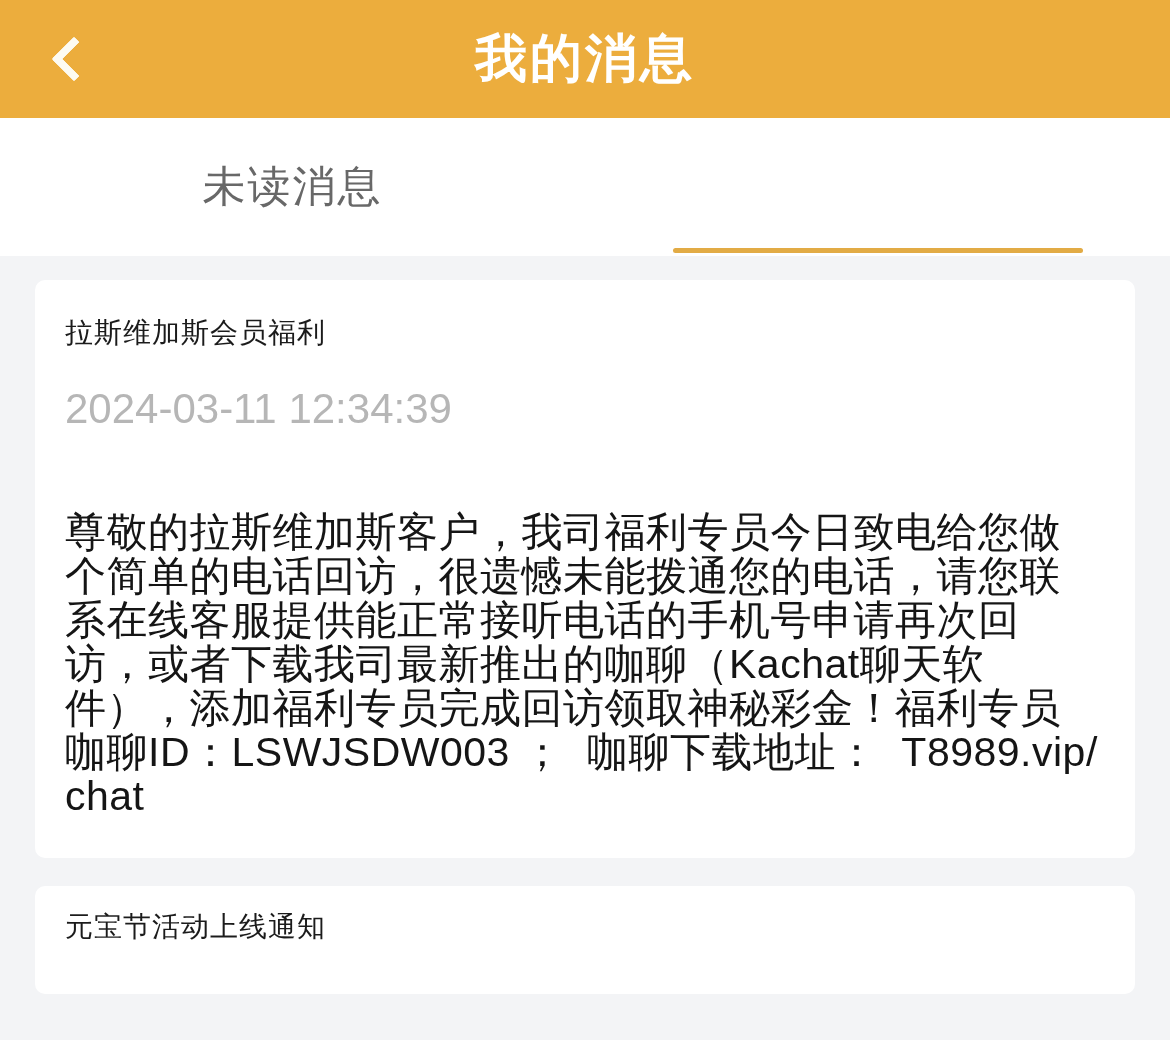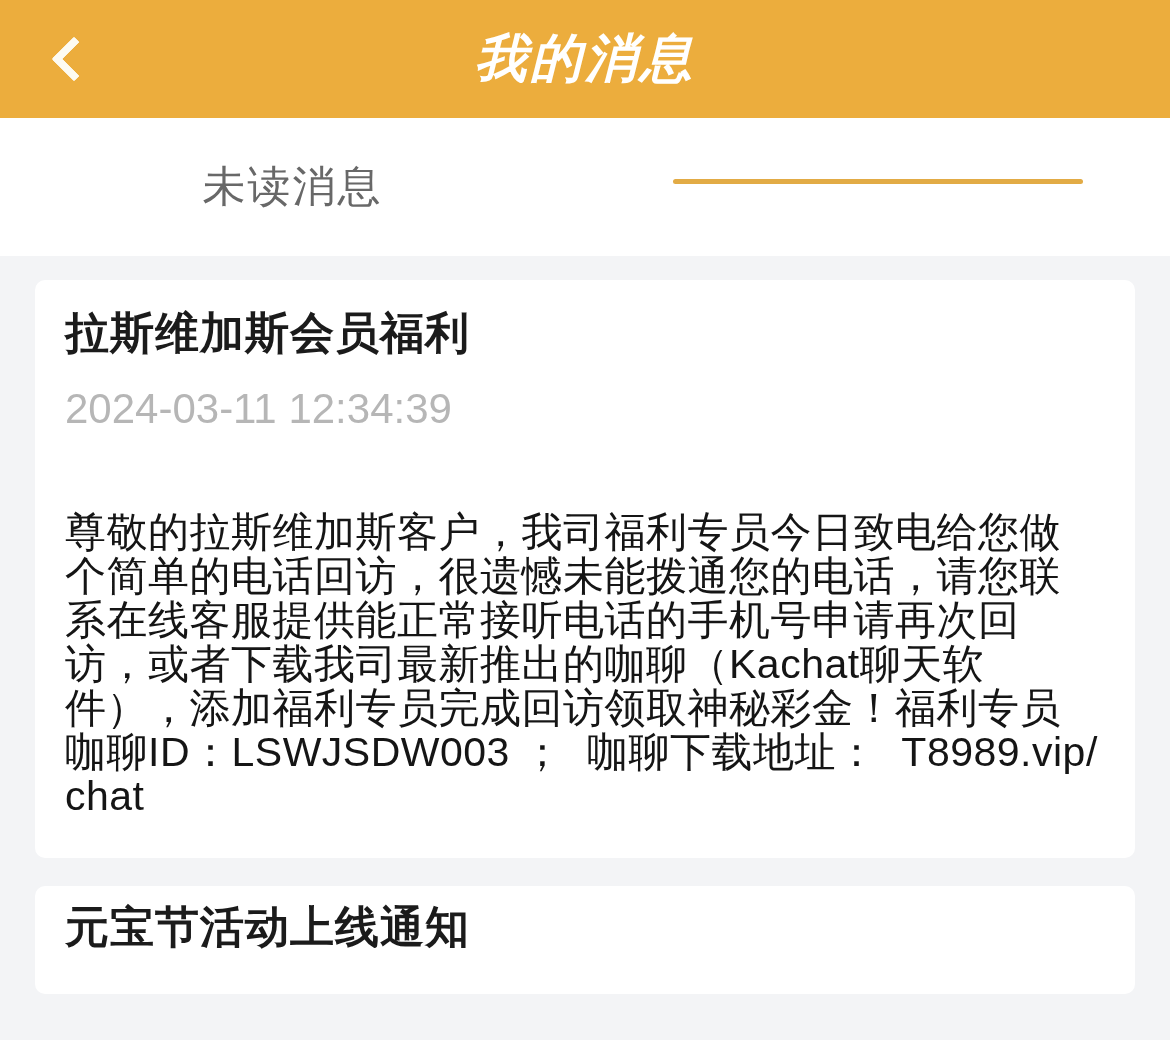--- a/index.html
+++ b/index.html
@@ -19,21 +19,20 @@
     position: relative;
     display: flex;
     align-items: center;
     justify-content: center;
   }
   .header-title {
     color: #FFFFFF;
     font-size: 52px;
     font-weight: 700;
     letter-spacing: 3px;
-    font-style: italic;
   }
   .back-btn {
     position: absolute;
     left: 36px;
     top: 0;
     height: 100%;
     width: 100px;
     display: flex;
     align-items: center;
     cursor: pointer;
@@ -46,21 +45,20 @@
     border-radius: 2px;
     transform: rotate(45deg);
     margin-left: 22px;
   }
 
   
   .tab-bar {
     height: 138px;
     background: #FFFFFF;
     display: flex;
-    align-items: center;
   }
   .tab {
     flex: 1 1 50%;
     position: relative;
     display: flex;
     align-items: center;
     justify-content: center;
     font-size: 43px;
     color: #686868;
     letter-spacing: 2px;
@@ -84,23 +82,23 @@
   }
   .msg-card {
     background: #FFFFFF;
     border-radius: 10px;
     padding: 26px 30px 40px 30px;
     cursor: pointer;
   }
   .msg-card + .msg-card { margin-top: 28px; }
   .msg-card.partial { padding-top: 14px; }
   .msg-title {
-    font-size: 44px;
+    font-size: 28px;
     line-height: 54px;
-    font-weight: 700;
+    font-weight: 400;
     color: #1B1B1B;
     letter-spacing: 1px;
   }
   .msg-time {
     margin-top: 24px;
     font-size: 42px;
     line-height: 50px;
     color: #B6B6B6;
   }
   .msg-body {

